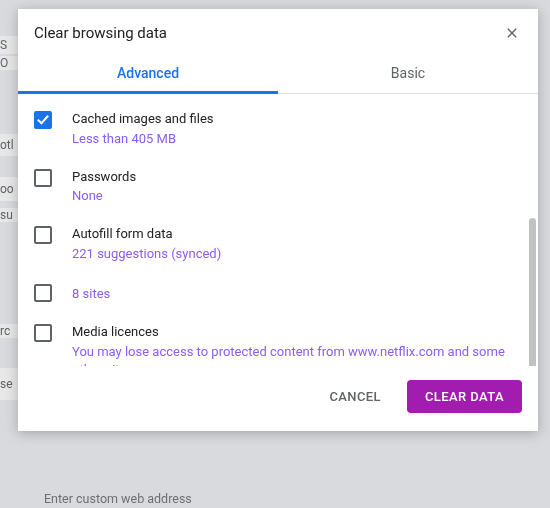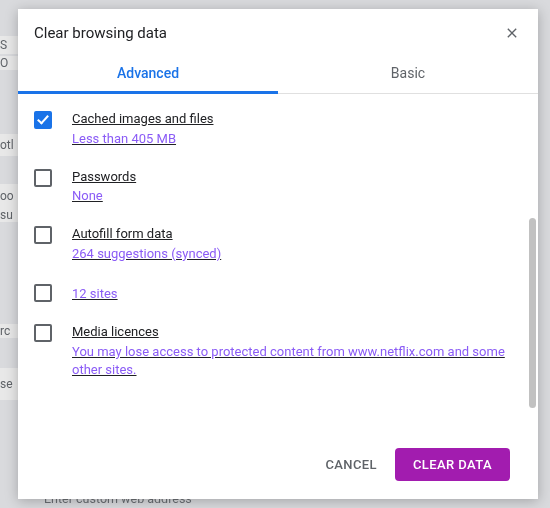--- a/index.html
+++ b/index.html
@@ -16,21 +16,21 @@
     background: #d9dadd;
     filter: blur(0.5px);
   }
   .bg-strip {
     position:absolute; left:0; width:18px; background:#e8e8e8; color:#5f6368;
     font-size:12px; display:flex; align-items:center; padding-left:0;
   }
   .dialog {
     position: absolute;
     left: 18px; top: 9px;
-    width: 520px; height: 490px;
+    width: 520px; height: 422px;
     background: #fff;
     box-shadow: 0 2px 12px rgba(0,0,0,0.25);
     display: flex; flex-direction: column;
   }
   .dlg-header {
     display:flex; align-items:center; justify-content:space-between;
     padding: 14px 16px 12px 16px;
   }
   .dlg-title { font-size: 15px; color:#202124; }
   .close-x { width:20px; height:20px; display:flex; align-items:center; justify-content:center; cursor:pointer; color:#5f6368;}
@@ -49,21 +49,20 @@
   .content {
     flex:1; overflow:hidden; position:relative;
     display:flex;
   }
   .list {
     flex:1; padding: 6px 14px 0 14px;
   }
   .item {
     display:flex; align-items:flex-start;
     padding: 10px 0 10px 0;
-    text-decoration: underline;
   }
   .chk {
     width:18px; height:18px; flex:0 0 18px;
     border:2px solid #5f6368; border-radius:2px;
     margin: 1px 20px 0 2px;
     position:relative; cursor:pointer;
     background:#fff;
   }
   .chk.checked {
     background:#1a73e8; border-color:#1a73e8;
@@ -79,42 +78,42 @@
   .scrollbar {
     width:7px; margin:4px 2px 4px 0;
     background:transparent; position:relative;
   }
   .scrollbar-thumb{
     position:absolute; left:0; width:7px; border-radius:4px;
     background:#c1c1c1;
   }
   .footer{
     display:flex; justify-content:flex-end; align-items:center;
-    padding:14px 28px 18px 0;
+    gap:8px; padding:14px 16px 18px 0;
   }
   .btn {
     font-size:13px; font-weight:500; letter-spacing:0.4px;
     padding:9px 18px; border-radius:4px; cursor:pointer; border:none;
     font-family:inherit;
   }
   .btn-flat { background:transparent; color:#5f6368; }
   .btn-primary { background:#a21caf; color:#fff; }
   .behind-text{
     position:absolute; color:#6b6f74; font-size:12.5px; white-space:nowrap;
   }
 </style>
 </head>
 <body>
 
 <div class="bg-blur">
   <div class="behind-text" style="left:44px; bottom:2px;">Enter custom web address</div>
   <div class="bg-strip" style="top:36px;height:18px">S</div>
   <div class="bg-strip" style="top:56px;height:14px">O</div>
   <div class="bg-strip" style="top:134px;height:22px">otl</div>
-  <div class="bg-strip" style="top:184px;height:24px">oo</div>
+  <div class="bg-strip" style="top:177px;height:24px">oo</div>
   <div class="bg-strip" style="top:208px;height:14px">su</div>
   <div class="bg-strip" style="top:324px;height:14px">rc</div>
   <div class="bg-strip" style="top:368px;height:32px">se</div>
 </div>
 
 <div class="dialog">
   <div class="dlg-header">
     <div class="dlg-title">Clear browsing data</div>
     <div class="close-x">
       <svg viewBox="0 0 24 24">
@@ -144,28 +143,28 @@
         <div class="lbls">
           <div class="lbl-title">Passwords</div>
           <div class="lbl-sub">None</div>
         </div>
       </div>
 
       <div class="item">
         <div class="chk"></div>
         <div class="lbls">
           <div class="lbl-title">Autofill form data</div>
-          <div class="lbl-sub">264 suggestions (synced)</div>
+          <div class="lbl-sub">221 suggestions (synced)</div>
         </div>
       </div>
 
       <div class="item">
         <div class="chk"></div>
         <div class="lbls">
-          <div class="lbl-sub">12 sites</div>
+          <div class="lbl-sub">8 sites</div>
         </div>
       </div>
 
 
       <div class="item">
         <div class="chk"></div>
         <div class="lbls">
           <div class="lbl-title">Media licences</div>
           <div class="lbl-sub">You may lose access to protected content from www.netflix.com and some other sites.</div>
         </div>

